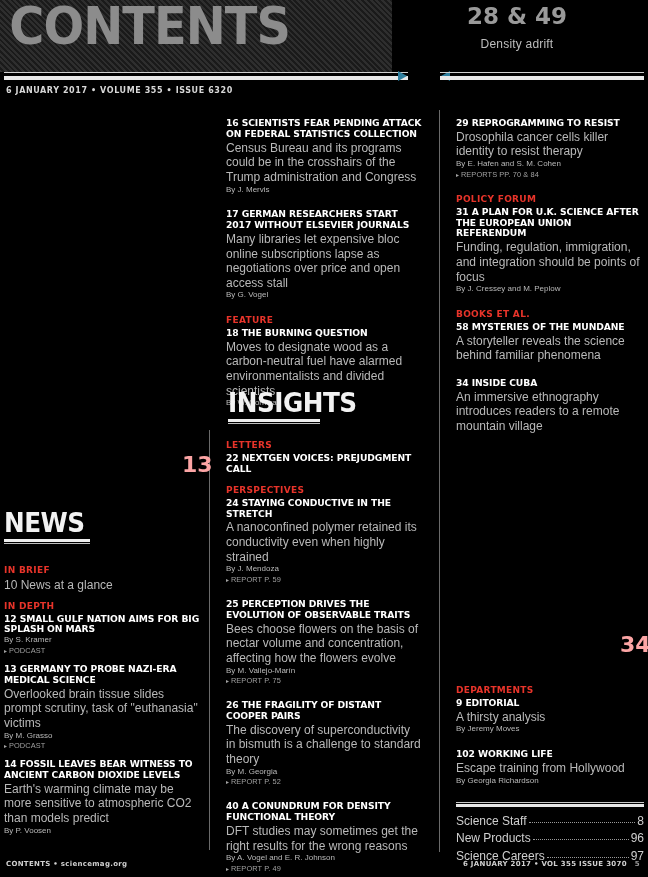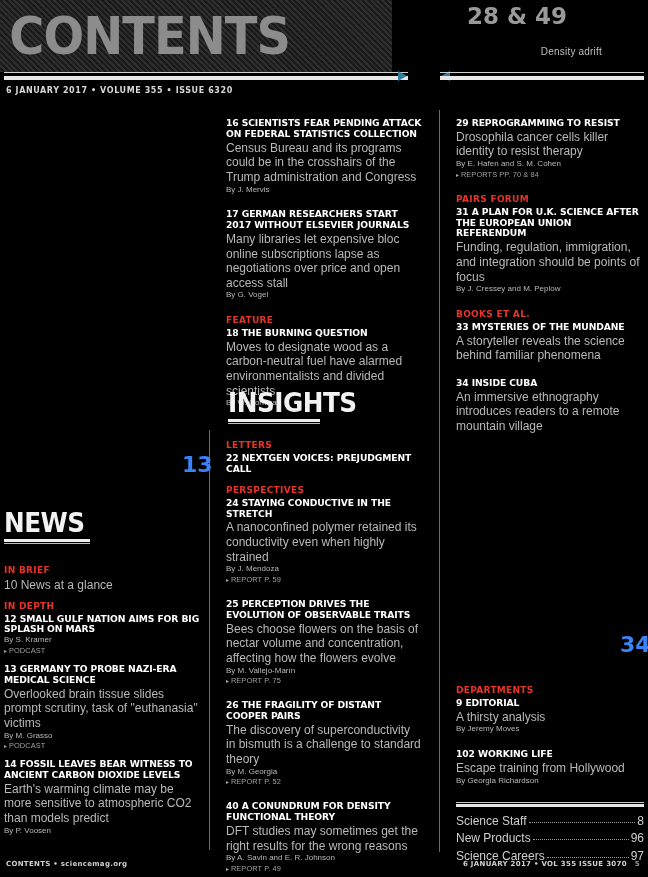--- a/index.html
+++ b/index.html
@@ -14,21 +14,21 @@
     overflow: hidden;
     position: relative;
   }
 
   .page { position: relative; width: 648px; height: 877px; }
 
   
   .masthead {
     position: absolute; left: 0; top: 0; width: 392px; height: 72px;
     background: repeating-linear-gradient(45deg,#2e2e2e 0 2px,#1a1a1a 2px 4px);
-    display: flex; align-items: center;
+    display: flex; 
   }
   .masthead-title {
     font-family: "DejaVu Sans", sans-serif;
     font-weight: bold;
     font-size: 52px;
     letter-spacing: -1px;
     color: #8c8c8c;
     transform: scaleX(0.92);
     transform-origin: left center;
     padding-left: 10px;
@@ -37,21 +37,21 @@
   }
   .issue-right {
     position: absolute; right: 46px; top: 4px; width: 170px; text-align: center;
   }
   .issue-pages {
     font-family: "DejaVu Sans", sans-serif;
     font-weight: bold; font-size: 23px; color: #9a9a9a; letter-spacing: 0px;
     line-height: 1.1;
   }
   .issue-caption {
-    font-size: 10px; color: #bdbdbd; margin-top: 17px; letter-spacing: .2px; text-align: right;
+    font-size: 12px; color: #bdbdbd; margin-top: 8px; letter-spacing: .2px;
   }
 
   .rule-wrap { position: absolute; left: 0; top: 70px; width: 648px; height: 14px; }
   .rule-thin { position: absolute; left: 4px; top: 2px; width: 404px; height: 1px; background:#cfcfcf; }
   .rule-thick-left { position: absolute; left: 4px; top: 6px; width: 404px; height: 4px; background:#e8e8e8; }
   .rule-thin2 { position: absolute; left: 440px; top: 2px; width: 204px; height: 1px; background:#cfcfcf; }
   .rule-thick-right { position: absolute; left: 440px; top: 6px; width: 204px; height: 4px; background:#e8e8e8; }
   .arrow-a, .arrow-b {
     position: absolute; width: 0; height: 0;
     border-top: 5px solid transparent; border-bottom: 5px solid transparent;
@@ -68,21 +68,21 @@
 
   
   .divider { position: absolute; width: 1px; background: #6a6a6a; }
   .div-1 { left: 209px; top: 430px; height: 420px; }
   .div-2 { left: 439px; top: 110px; height: 742px; }
 
   
   .bignum {
     position: absolute;
     font-family: "DejaVu Sans", sans-serif;
-    font-weight: bold; color: #3b82f6;
+    font-weight: bold; color: #fca5a5;
   }
   .bignum-13 { left: 182px; top: 452px; font-size: 22px; }
   .bignum-34 { left: 620px; top: 632px; font-size: 22px; }
 
   
   .banner { position: absolute; }
   .banner-title {
     font-family: "DejaVu Sans", sans-serif;
     font-weight: bold; font-size: 26px; color: #f2f2f2;
     letter-spacing: -0.5px; line-height: 1;
@@ -274,44 +274,44 @@
     <div class="entry gap-lg">
       <div class="entry-title">26 THE FRAGILITY OF DISTANT COOPER PAIRS</div>
       <div class="entry-desc">The discovery of superconductivity in bismuth is a challenge to standard theory</div>
       <div class="entry-by">By M. Georgia</div>
       <div class="entry-ref">REPORT P. 52</div>
     </div>
 
     <div class="entry">
       <div class="entry-title">40 A CONUNDRUM FOR DENSITY FUNCTIONAL THEORY</div>
       <div class="entry-desc">DFT studies may sometimes get the right results for the wrong reasons</div>
-      <div class="entry-by">By A. Savin and E. R. Johnson</div>
+      <div class="entry-by">By A. Vogel and E. R. Johnson</div>
       <div class="entry-ref">REPORT P. 49</div>
     </div>
   </div>
 
   <div class="col col-right">
 
     <div class="entry gap-lg">
       <div class="entry-title">29 REPROGRAMMING TO RESIST</div>
       <div class="entry-desc">Drosophila cancer cells killer identity to resist therapy</div>
       <div class="entry-by">By E. Hafen and S. M. Cohen</div>
       <div class="entry-ref">REPORTS PP. 70 &amp; 84</div>
     </div>
 
-    <div class="sec-head">PAIRS FORUM</div>
+    <div class="sec-head">POLICY FORUM</div>
     <div class="entry gap-lg">
       <div class="entry-title">31 A PLAN FOR U.K. SCIENCE AFTER THE EUROPEAN UNION REFERENDUM</div>
       <div class="entry-desc">Funding, regulation, immigration, and integration should be points of focus</div>
       <div class="entry-by">By J. Cressey and M. Peplow</div>
     </div>
 
     <div class="sec-head">BOOKS ET AL.</div>
     <div class="entry gap-lg">
-      <div class="entry-title">33 MYSTERIES OF THE MUNDANE</div>
+      <div class="entry-title">58 MYSTERIES OF THE MUNDANE</div>
       <div class="entry-desc">A storyteller reveals the science behind familiar phenomena</div>
     </div>
     <div class="entry">
       <div class="entry-title">34 INSIDE CUBA</div>
       <div class="entry-desc">An immersive ethnography introduces readers to a remote mountain village</div>
     </div>
   </div>
 
   <div class="col col-dept">
     <div class="sec-head">DEPARTMENTS</div>

